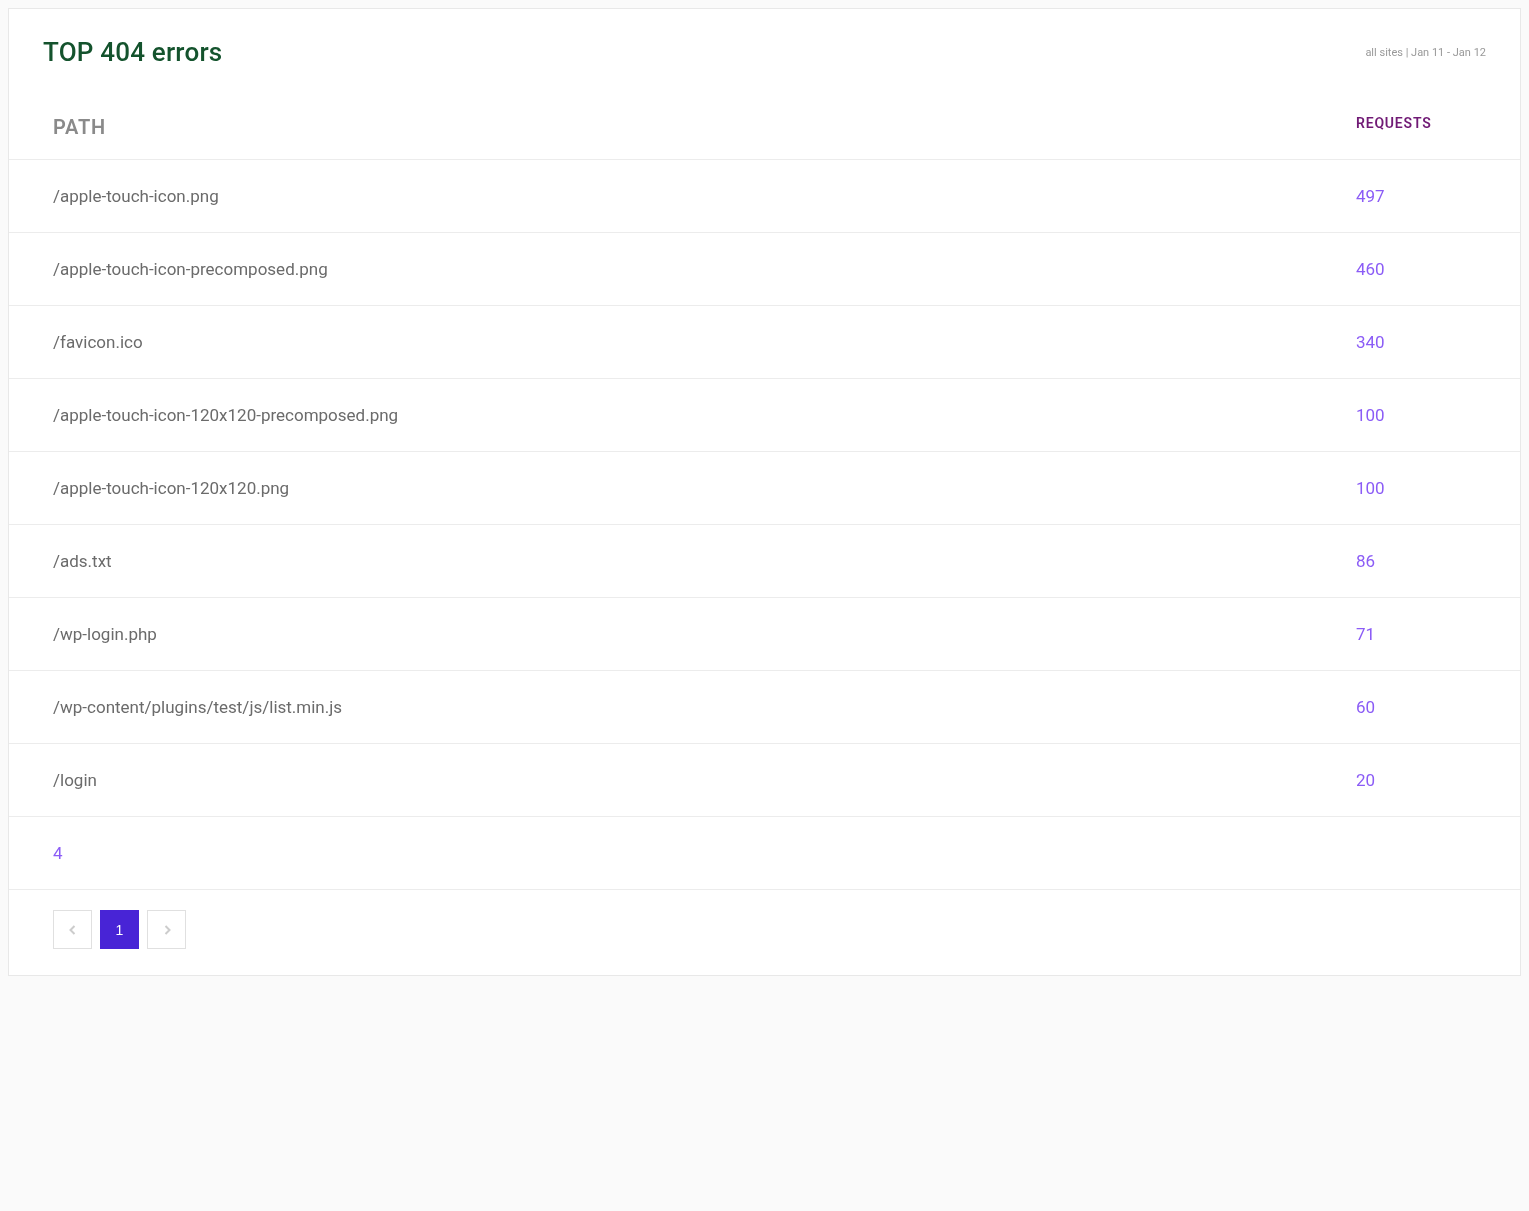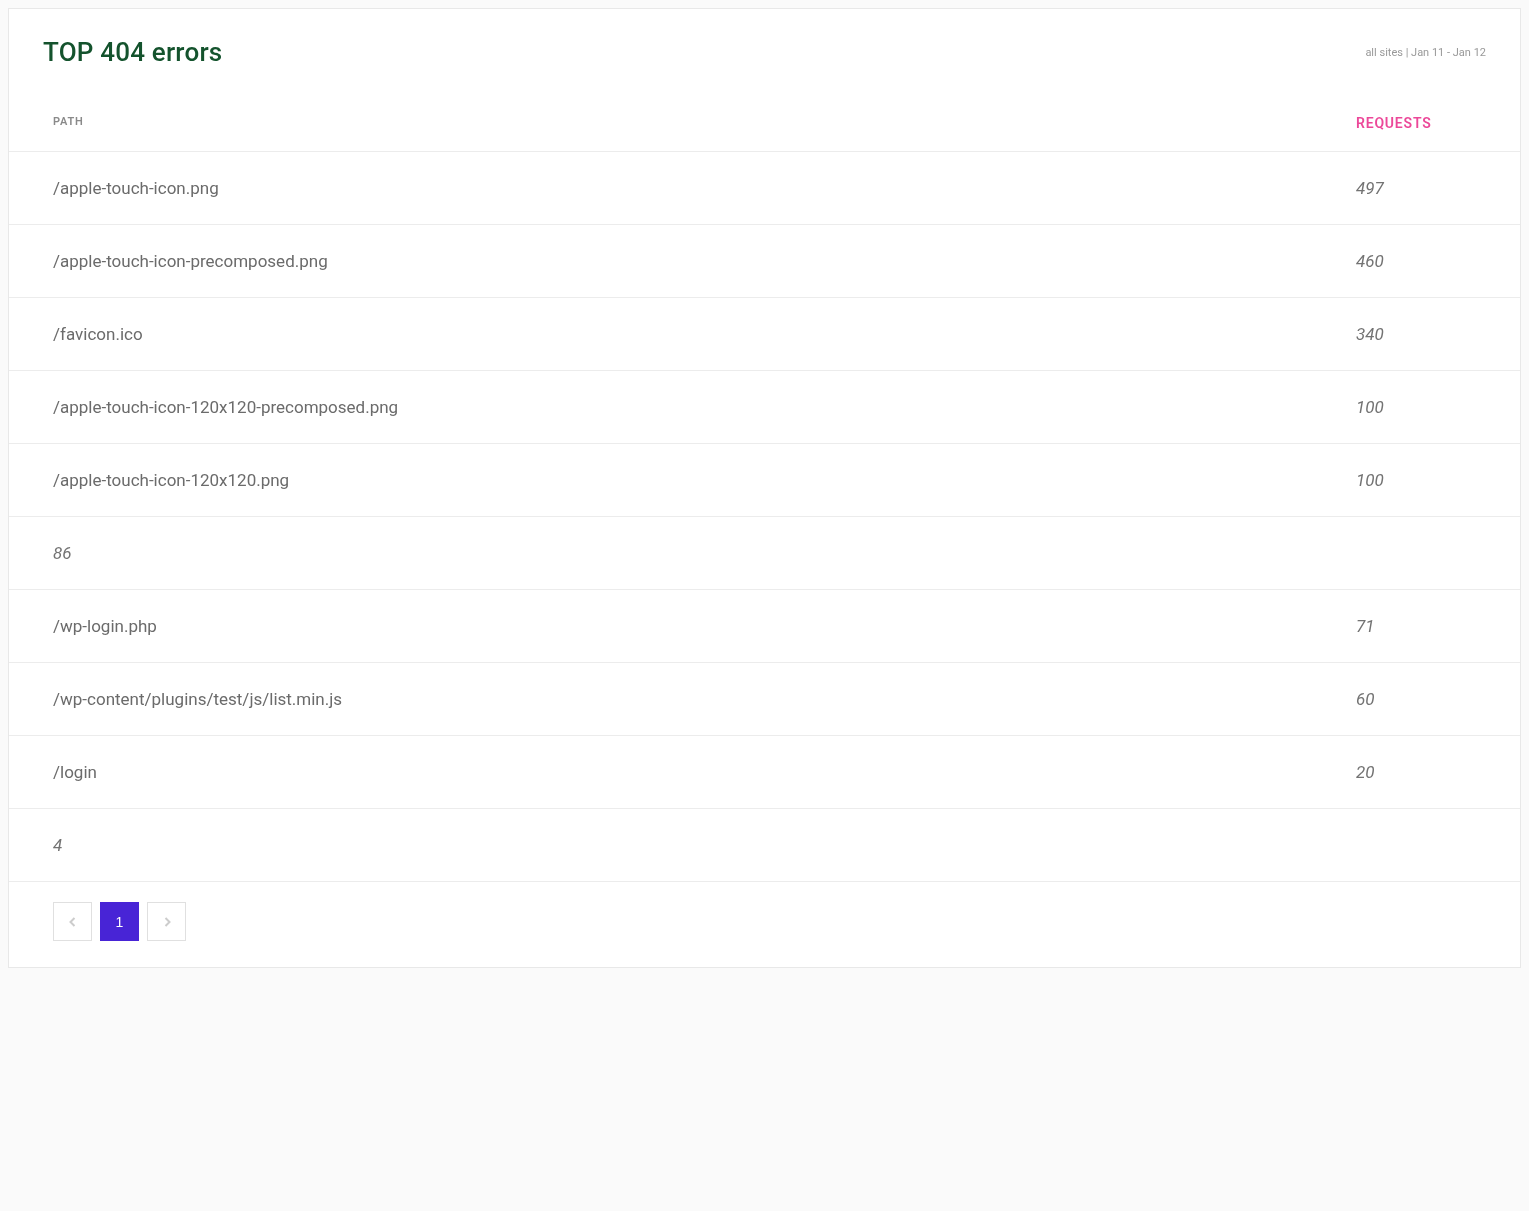--- a/index.html
+++ b/index.html
@@ -34,54 +34,53 @@
       color: #999999;
       font-weight: 400;
     }
     .table-header {
       display: flex;
       padding: 30px 44px 20px 44px;
       border-bottom: 1px solid #ececec;
     }
     .th-path {
       flex: 1;
-      font-size: 11px;
+      font-size: 20px;
       font-weight: 600;
       letter-spacing: 0.8px;
       color: #8a8a8a;
     }
     .th-requests {
       width: 120px;
       font-size: 14px;
       font-weight: 600;
       letter-spacing: 0.8px;
-      color: #ec4899;
+      color: #701a75;
     }
     .table-body {
       display: flex;
       flex-direction: column;
     }
     .table-row {
       display: flex;
       padding: 26px 44px;
       border-bottom: 1px solid #ececec;
       align-items: flex-start;
     }
     .td-path {
       flex: 1;
       font-size: 17px;
       color: #6b6b6b;
       font-weight: 400;
     }
     .td-requests {
       width: 120px;
       font-size: 17px;
-      color: #737373;
+      color: #8b5cf6;
       font-weight: 400;
-      font-style: italic;
     }
     .pagination {
       display: flex;
       gap: 8px;
       padding: 20px 44px 26px 44px;
       align-items: center;
     }
     .page-btn {
       width: 39px;
       height: 39px;
@@ -137,20 +136,21 @@
       </div>
       <div class="table-row">
         <div class="td-path">/apple-touch-icon-120x120-precomposed.png</div>
         <div class="td-requests">100</div>
       </div>
       <div class="table-row">
         <div class="td-path">/apple-touch-icon-120x120.png</div>
         <div class="td-requests">100</div>
       </div>
       <div class="table-row">
+        <div class="td-path">/ads.txt</div>
         <div class="td-requests">86</div>
       </div>
       <div class="table-row">
         <div class="td-path">/wp-login.php</div>
         <div class="td-requests">71</div>
       </div>
       <div class="table-row">
         <div class="td-path">/wp-content/plugins/test/js/list.min.js</div>
         <div class="td-requests">60</div>
       </div>

